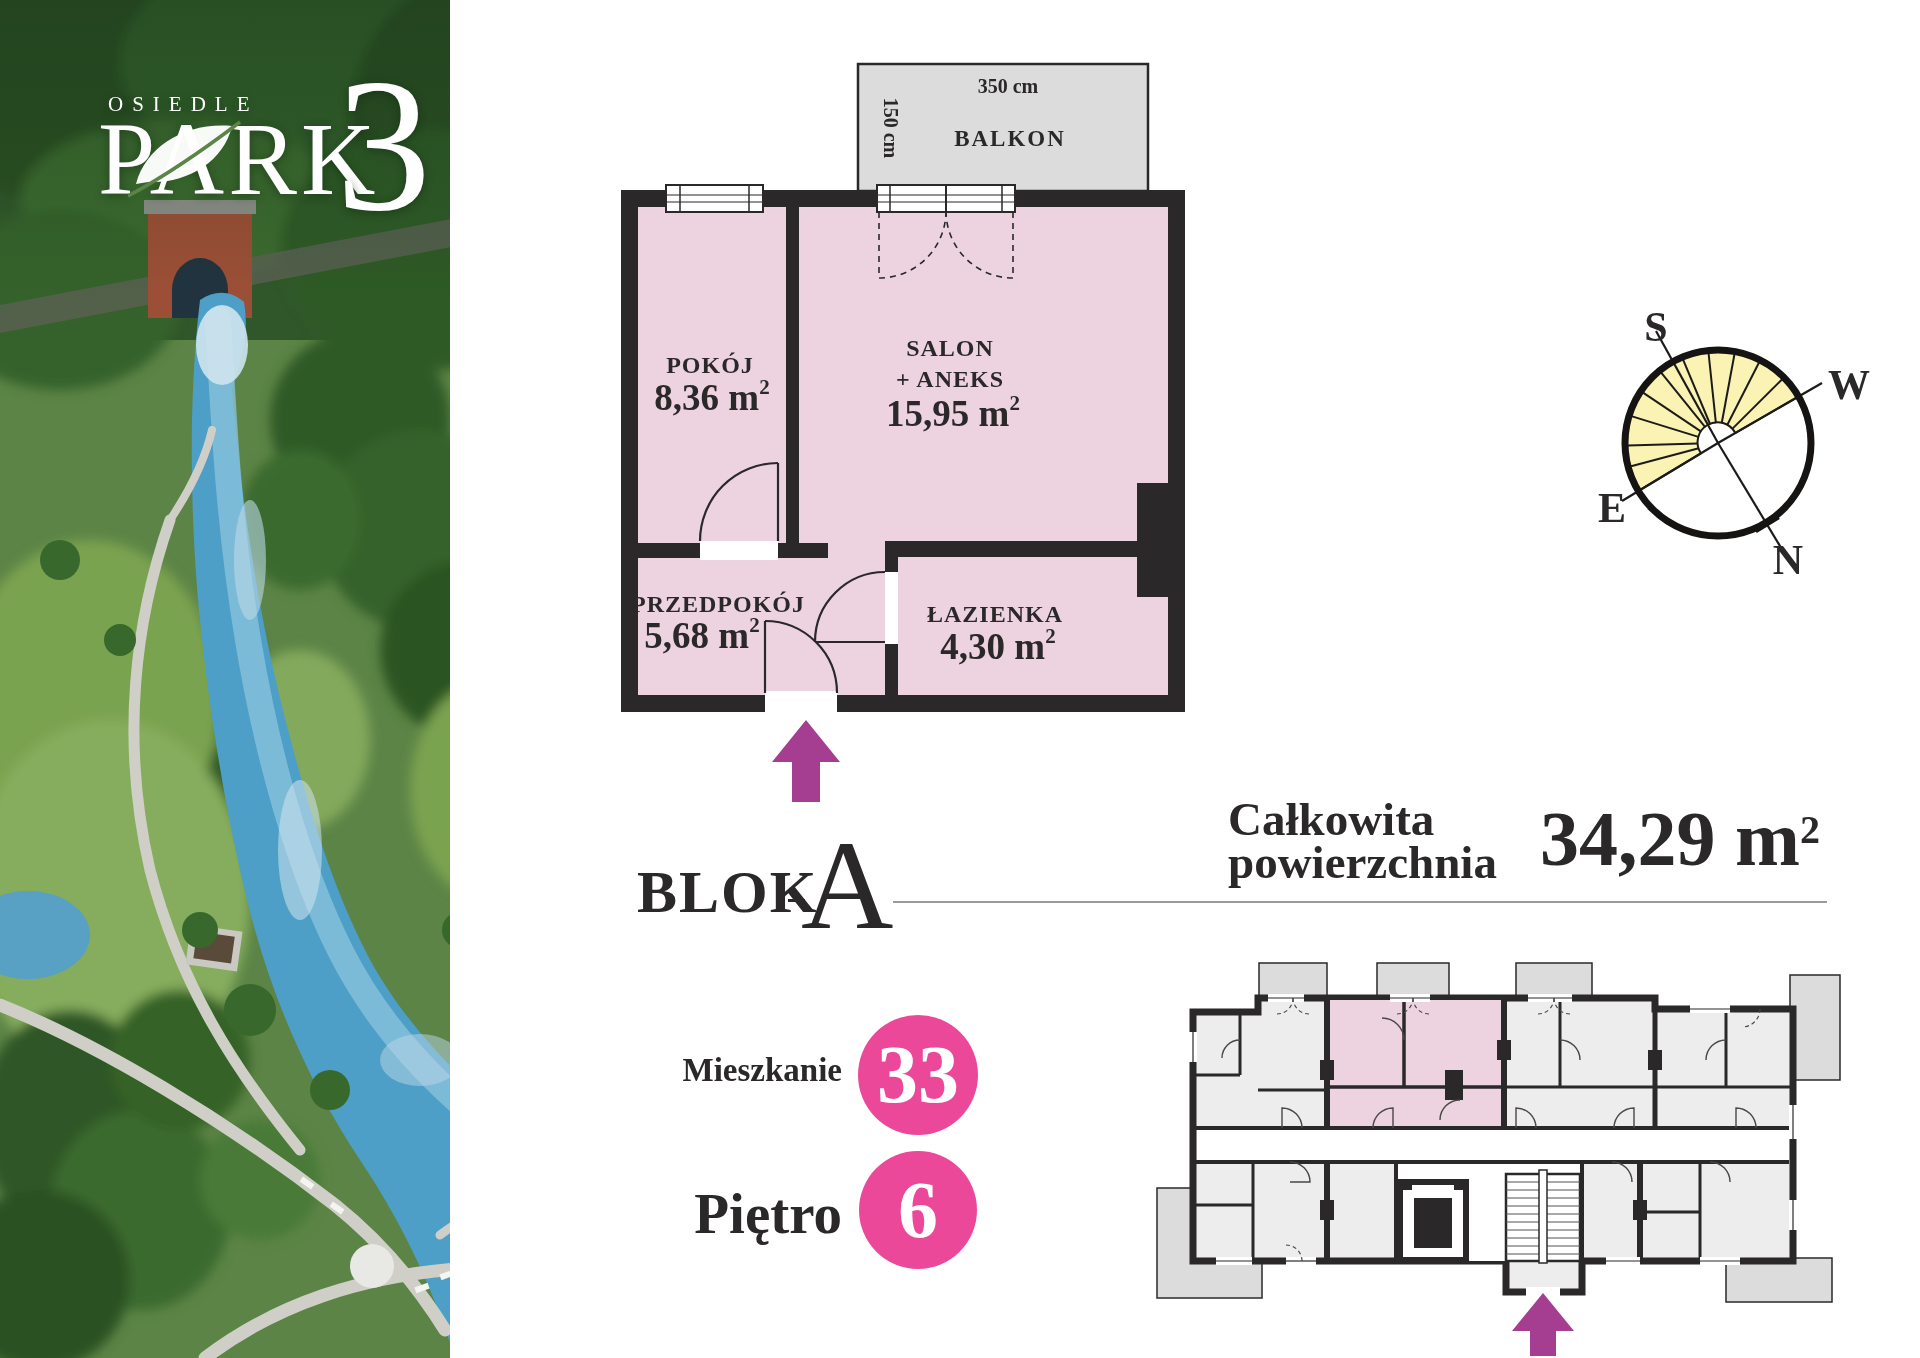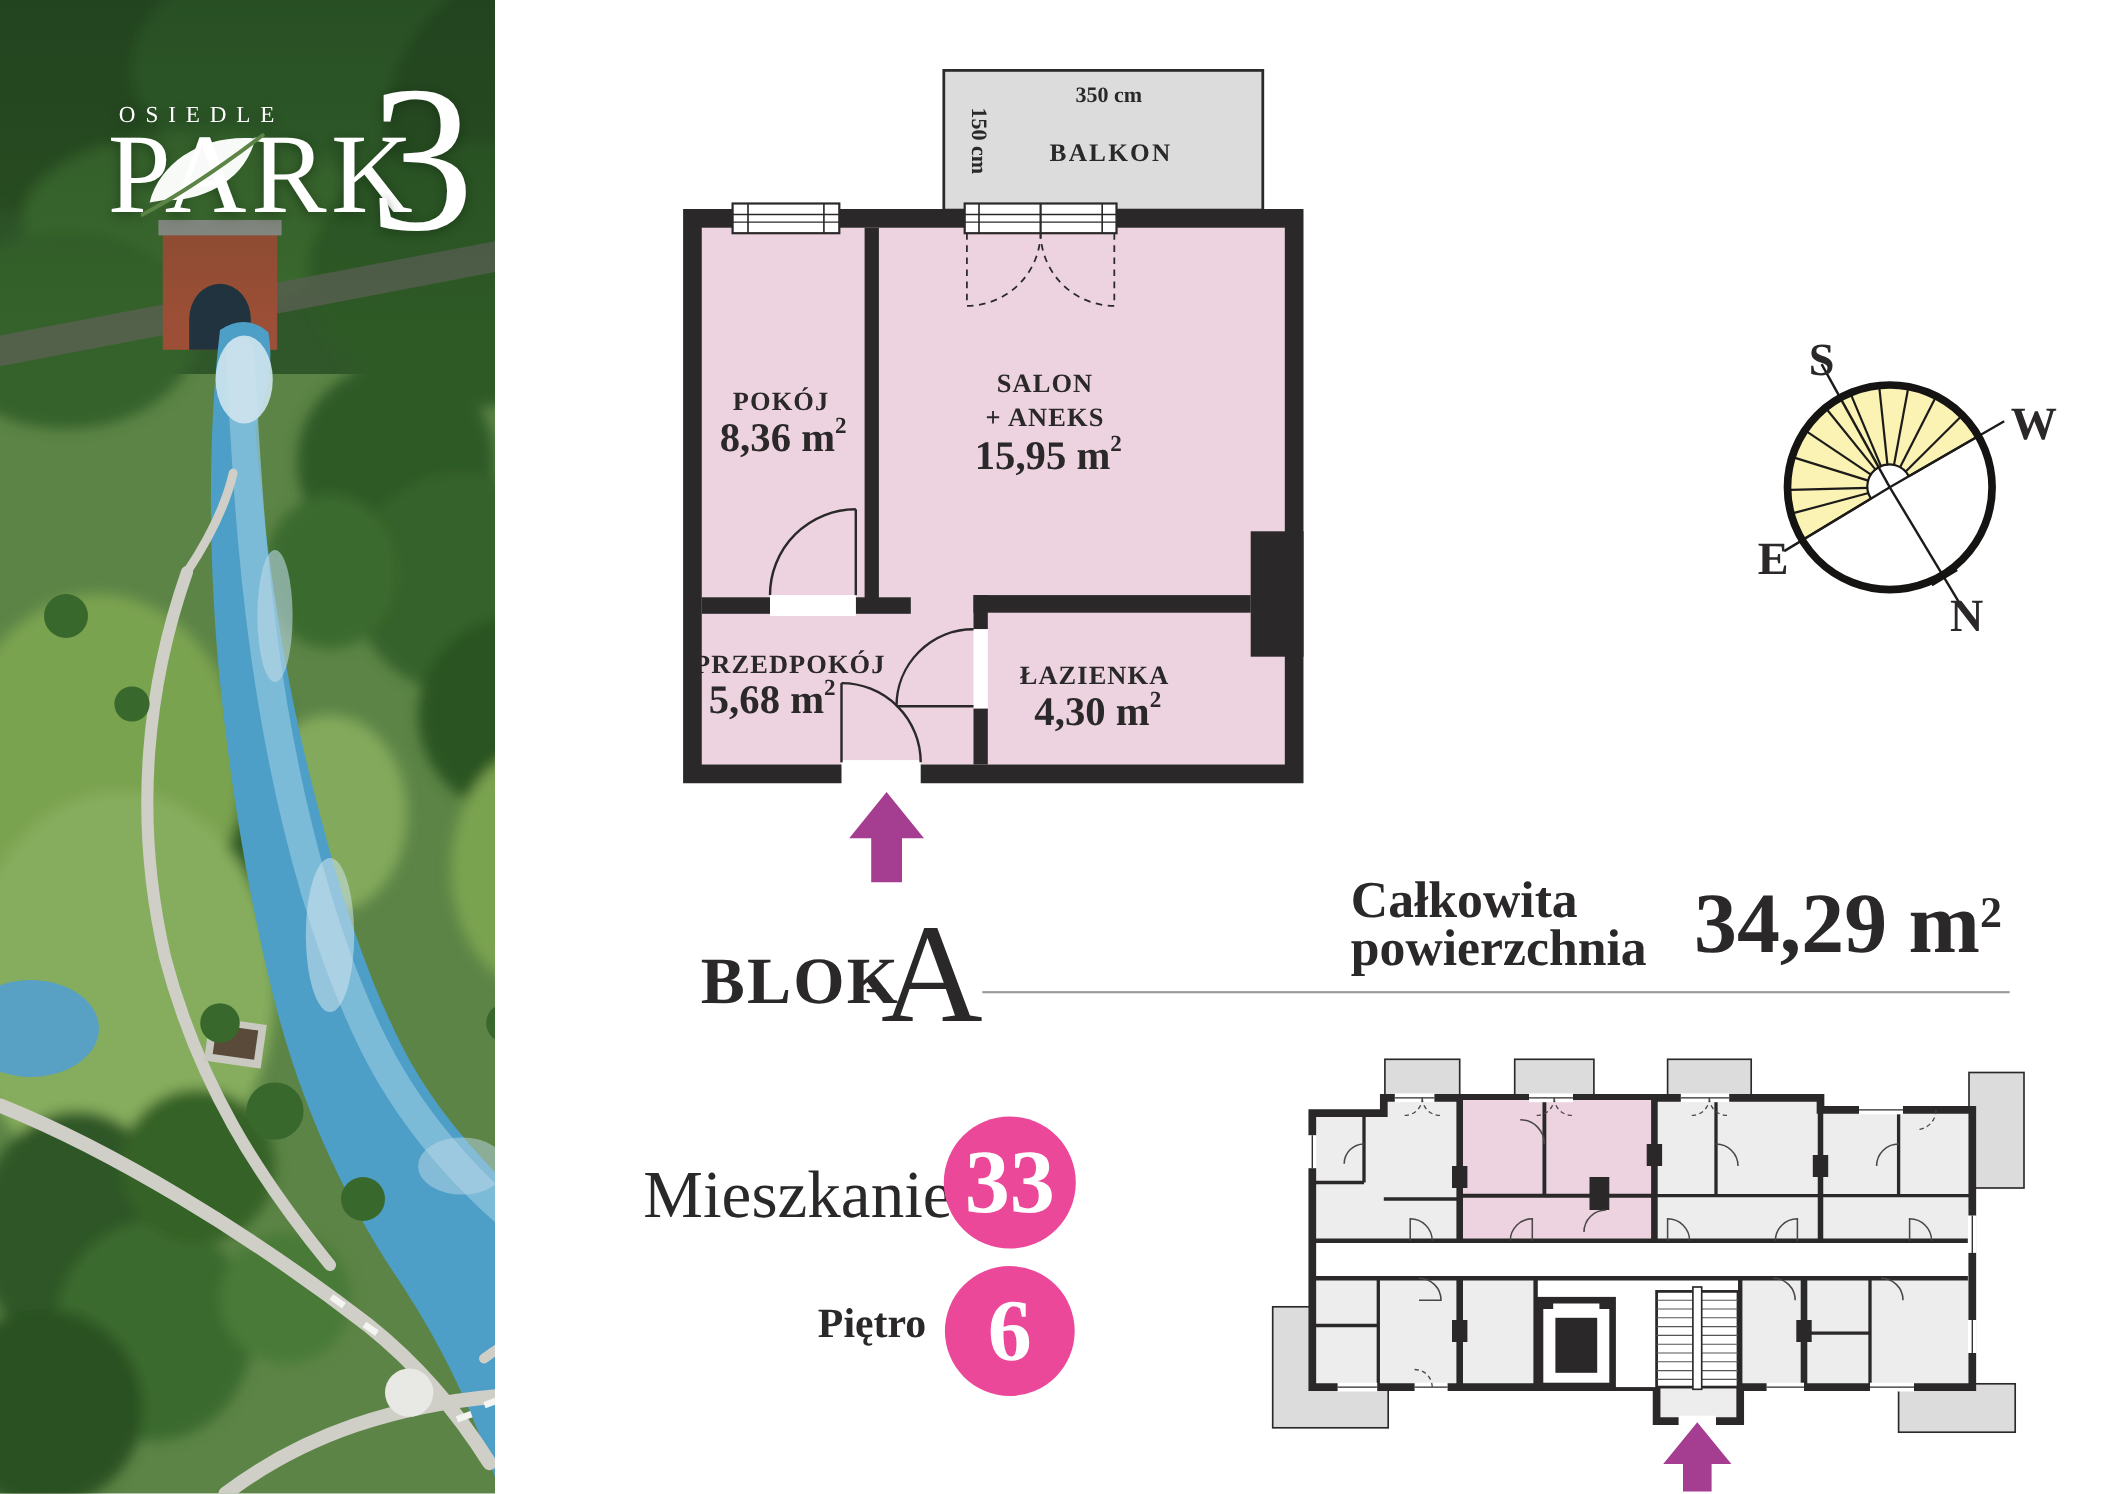--- a/index.html
+++ b/index.html
@@ -24,22 +24,22 @@
   .compass-label{font-size:42px;font-weight:bold;}
   
   .blok-label{left:637px;top:858px;font-size:60px;font-weight:bold;letter-spacing:2px;}
   .blok-dash{left:788px;top:899px;width:17px;height:3px;background:#2b2829;}
   .blok-value{left:801px;top:821px;font-size:128px;line-height:1;}
   .summary-line{left:893px;top:901px;width:934px;height:2px;background:#9b9b9b;}
   .area-label{left:1228px;top:798px;font-size:47px;font-weight:bold;line-height:43px;}
   .area-value{left:1540px;top:800px;font-size:78px;font-weight:bold;line-height:1;}
   .area-value sup{font-size:40px;vertical-align:22px;}
   
-  .mieszkanie-label{left:524px;top:1052px;width:342px;text-align:right;font-size:61px;font-weight:normal;}
-  .pietro-label{left:500px;top:1181px;width:342px;text-align:right;font-size:38px;font-weight:bold;}
+  .mieszkanie-label{left:500px;top:1052px;width:342px;text-align:right;font-size:33px;font-weight:bold;}
+  .pietro-label{left:500px;top:1181px;width:342px;text-align:right;font-size:57px;font-weight:bold;}
   .num-circle{border-radius:50%;background:#ec4899;color:#fff;display:flex;
               align-items:center;justify-content:center;font-weight:bold;}
   .circle-33{left:858px;top:1015px;width:120px;height:120px;font-size:82px;}
   .circle-6{left:859px;top:1151px;width:118px;height:118px;font-size:80px;}
 </style>
 </head>
 <body>
 
 <div class="page">
 

